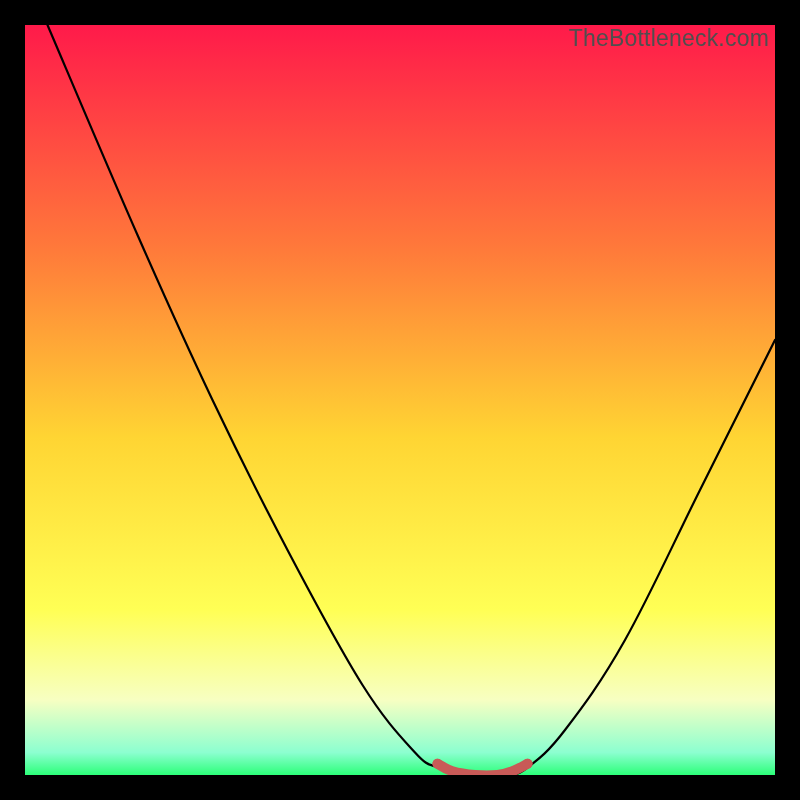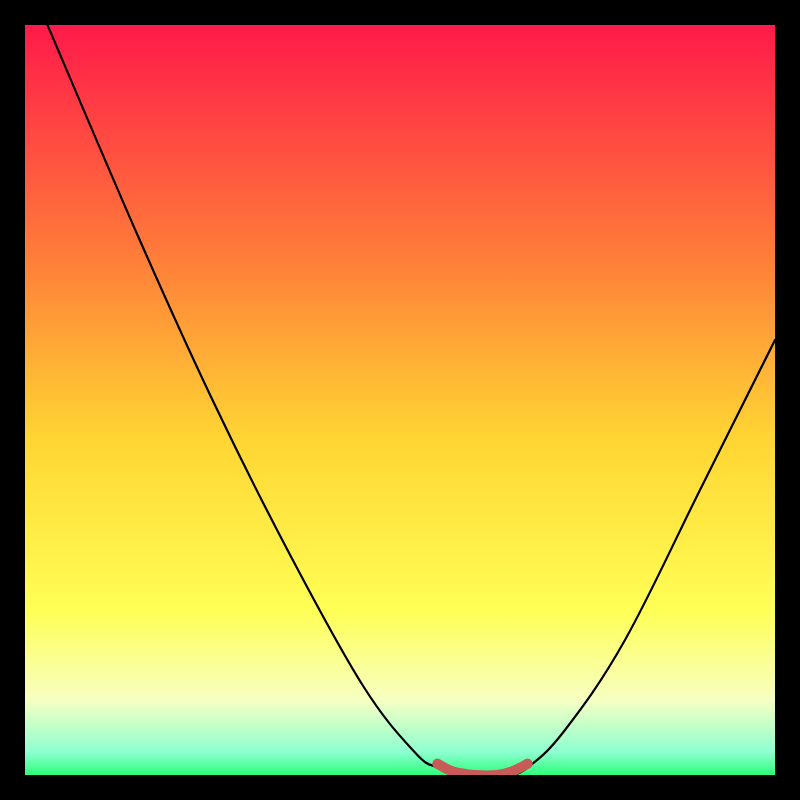--- a/index.html
+++ b/index.html
@@ -60,20 +60,21 @@
             <stop offset="55.00000000000001%" stop-color="#ffd533"></stop>
             <stop offset="78%" stop-color="#ffff55"></stop>
             <stop offset="90%" stop-color="#f7ffc2"></stop>
             <stop offset="97%" stop-color="#8cffd0"></stop>
             <stop offset="100%" stop-color="#2cff79"></stop>
           </linearGradient>
       </defs>
       <rect x="0" y="0" width="750" height="750" fill="url(#bg-grad)"></rect>
     </svg>
 
+    <div class="watermark">TheBottleneck.com</div>
 
     <svg class="curve" viewBox="0 0 750 750" preserveAspectRatio="none">
       <path id="main-curve" fill="none" stroke-width="2.2" stroke-linecap="round" d="M 22.5 0 C 38.7 37.8, 82.8 142.5, 112.5 210 C 142.2 277.5, 160.5 318.3, 187.5 375 C 214.5 431.7, 235.5 473.7, 262.5 525 C 289.5 576.3, 314.55 623.55, 337.5 660 C 360.45 696.45, 376.5 712.65, 390 727.5 C 403.5 742.35, 404.4000000000001 738.45, 412.50000000000006 742.5 C 420.6 746.55, 422.84999999999997 748.65, 434.99999999999994 750 C 447.1499999999999 751.35, 467.84999999999997 751.35, 480 750 C 492.15000000000003 748.65, 491.70000000000005 750.6, 502.50000000000006 742.5 C 513.3000000000001 734.4, 522.45 727.95, 540 705 C 557.55 682.05, 575.7 658.2, 600 615 C 624.3 571.8, 648 519, 675 465 C 702 411, 736.5 342.00000000000006, 750 315.00000000000006" stroke="#000000"></path>
       <path id="highlight-seg" fill="none" stroke-width="10" stroke-linecap="round" stroke-linejoin="round" d="M 412.50000000000006 738.75 C 415.20000000000005 740.1, 420.74999999999994 744.225, 427.49999999999994 746.25 C 434.24999999999994 748.275, 441.9 749.325, 450 750 C 458.1 750.675, 465.75 750.675, 472.5 750 C 479.25 749.325, 482.09999999999997 748.275, 487.5 746.25 C 492.90000000000003 744.225, 499.80000000000007 740.1, 502.50000000000006 738.75" stroke="#c85a57"></path>
       <circle id="hl-start" r="5" cx="412.50000000000006" cy="738.75" fill="#c85a57"></circle>
       <circle id="hl-end" r="5" cx="502.50000000000006" cy="738.75" fill="#c85a57"></circle>
     </svg>
   </div>
 </div>
 

